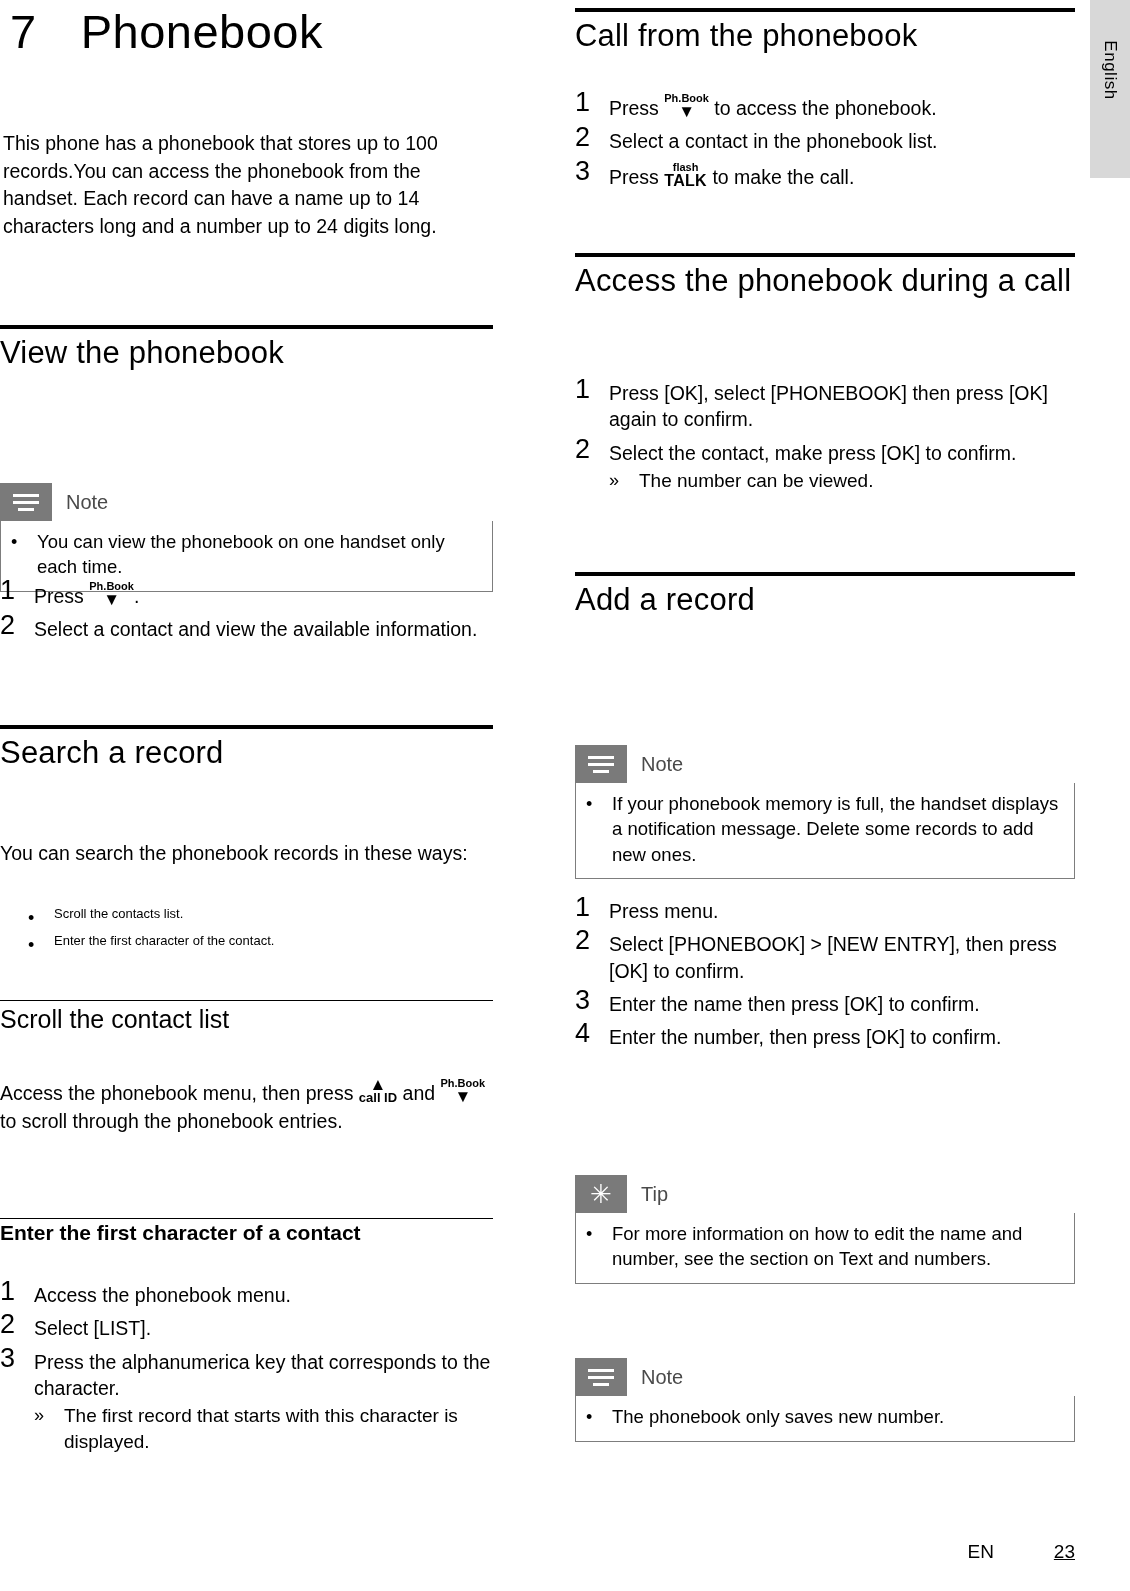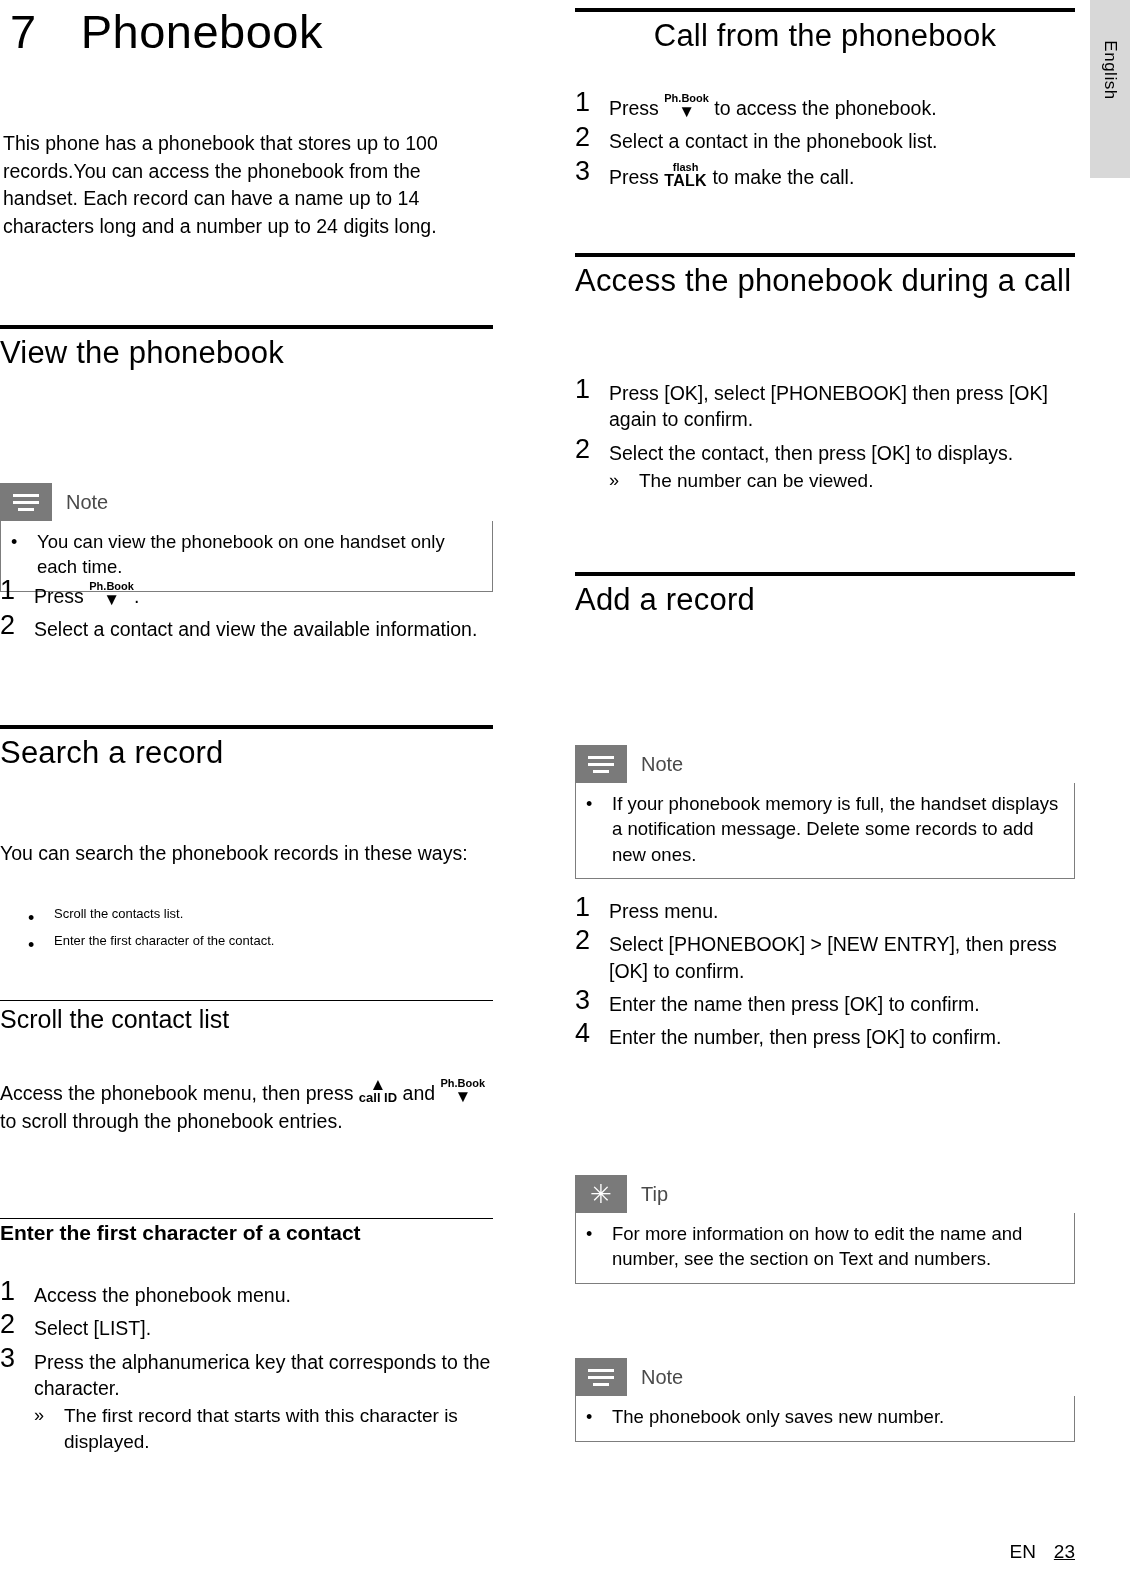--- a/index.html
+++ b/index.html
@@ -225,21 +225,21 @@
 
   
   .footer {
     position: absolute;
     left: 0;
     bottom: 28px;
     width: 1075px;
     text-align: right;
     font-size: 19px;
   }
-  .footer .en { margin-right: 18px; }
+  .footer .en { margin-right: 60px; }
   .footer .pg { font-weight: normal; text-decoration: underline; }
 </style>
 </head>
 <body>
 
 <div class="page">
 
   <div class="edge-tab">
     <span class="label">English</span>
   </div>
@@ -361,21 +361,21 @@
           <span class="arrow">»</span>
           <span class="txt">The first record that starts with this character is displayed.</span>
         </div>
       </div>
     </div>
 
   </div>
 
   <div class="col col-right">
 
-    <div style="position:absolute; left:0; top:8px; width:500px;text-align:center;">
+    <div style="position:absolute; left:0; top:8px; width:500px;">
       <div class="rule-thick"></div>
       <h2 class="section">Call from the phonebook</h2>
     </div>
 
     <div style="position:absolute; left:0; top:88px; width:500px;">
       <div class="steps">
         <div class="step">
           <span class="num">1</span>
           <span class="txt">
             <span>Press</span>
@@ -410,21 +410,21 @@
     </div>
 
     <div style="position:absolute; left:0; top:375px; width:500px;">
       <div class="steps">
         <div class="step">
           <span class="num">1</span>
           <span class="txt">Press [OK], select [PHONEBOOK] then press [OK] again to confirm.</span>
         </div>
         <div class="step">
           <span class="num">2</span>
-          <span class="txt">Select the contact, then press [OK] to displays.</span>
+          <span class="txt">Select the contact, make press [OK] to confirm.</span>
         </div>
         <div class="substep">
           <span class="arrow">»</span>
           <span class="txt">The number can be viewed.</span>
         </div>
       </div>
     </div>
 
     <div style="position:absolute; left:0; top:572px; width:500px;">
       <div class="rule-thick"></div>

